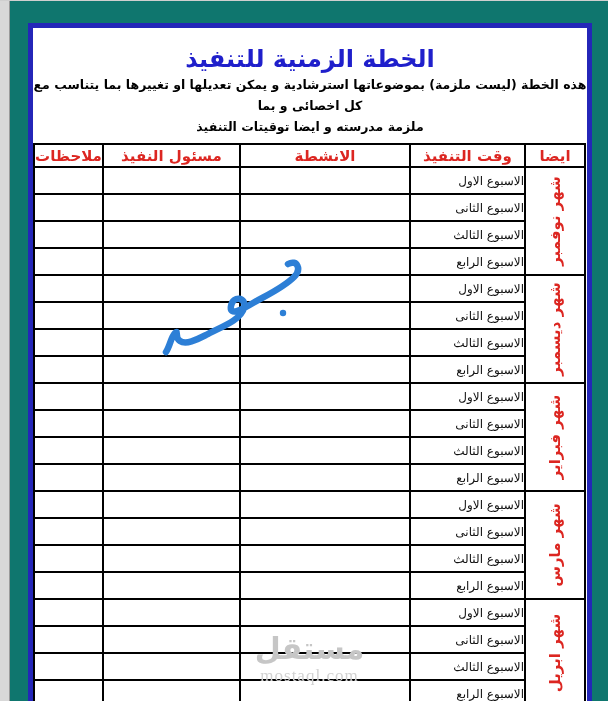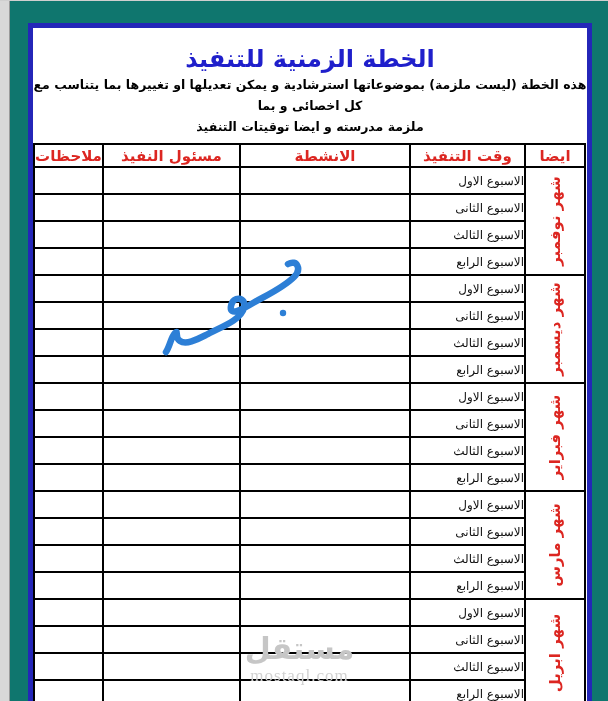--- a/index.html
+++ b/index.html
@@ -52,21 +52,21 @@
     position:absolute;top:50%;left:50%;
     transform:translate(-50%,-50%) rotate(-90deg);
     white-space:nowrap;color:#dc2621;font-weight:bold;font-size:15px;
     direction:rtl;letter-spacing:0.5px;
   }
   .signature{
     position:absolute;left:150px;top:250px;width:170px;height:115px;
     pointer-events:none;
   }
   .watermark{
-    position:absolute;left:242px;top:632px;width:115px;text-align:center;
+    position:absolute;left:252px;top:632px;width:115px;text-align:center;
     pointer-events:none;direction:rtl;
   }
   .wm-name{color:#c6c6c6;font-weight:bold;font-size:30px;line-height:34px;}
   .wm-domain{
     color:#d2d2d2;font-size:17px;letter-spacing:1px;direction:ltr;
     font-family:Liberation Serif, serif;
   }
 </style>
 </head>
 <body>

